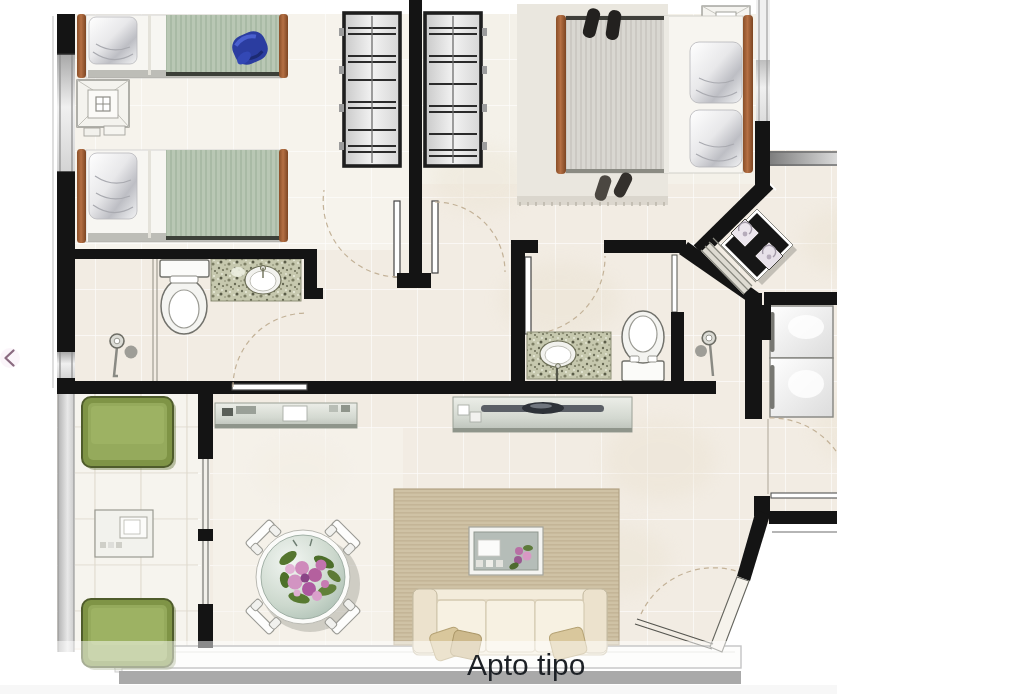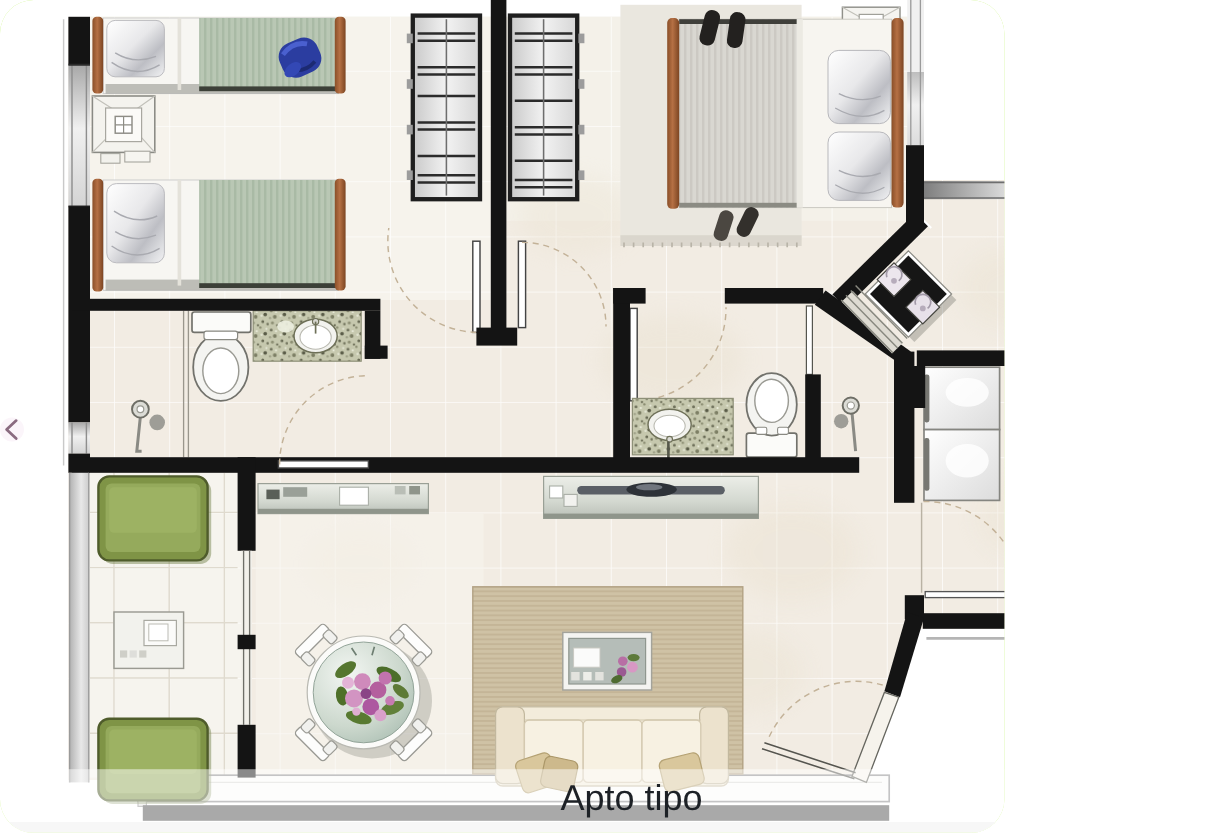--- a/index.html
+++ b/index.html
@@ -1,17 +1,17 @@
 <!DOCTYPE html>
 <html><head>
 <meta charset="utf-8">
 <style>
   html,body{margin:0;padding:0;background:#ffffff;}
-  .page{position:relative;width:837px;height:694px;overflow:hidden;background:#bef264;
-        font-family:"Liberation Sans", sans-serif;border-radius:28px;}
+  .page{position:relative;width:837px;height:694px;overflow:hidden;background:#4d7c0f;
+        font-family:"Liberation Sans", sans-serif;}
 </style>
 </head>
 <body>
 <div class="page">
 <svg width="1027" height="694" viewBox="0 0 1027 694" xmlns="http://www.w3.org/2000/svg">
 <defs>
   <pattern id="granite" patternUnits="userSpaceOnUse" width="16" height="16">
     <rect width="16" height="16" fill="#c6c8ae"></rect>
     <circle cx="2" cy="3" r="1.2" fill="#6e705a"></circle>
     <circle cx="9" cy="1" r="1.0" fill="#8b8d72"></circle>

